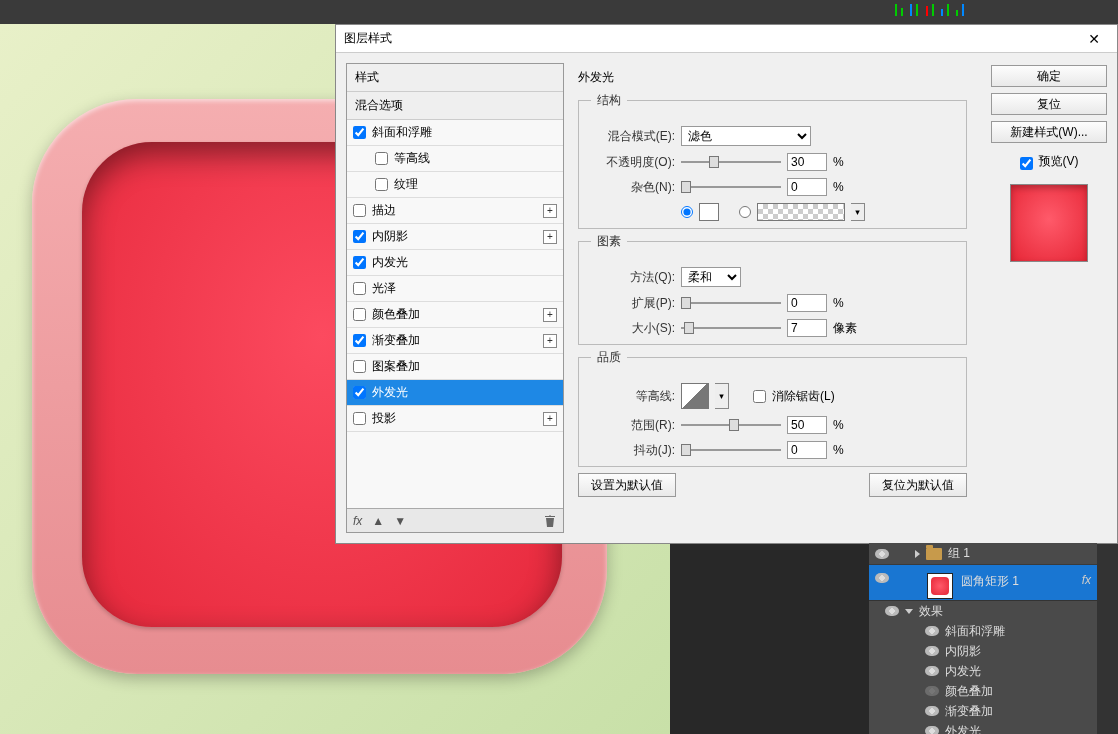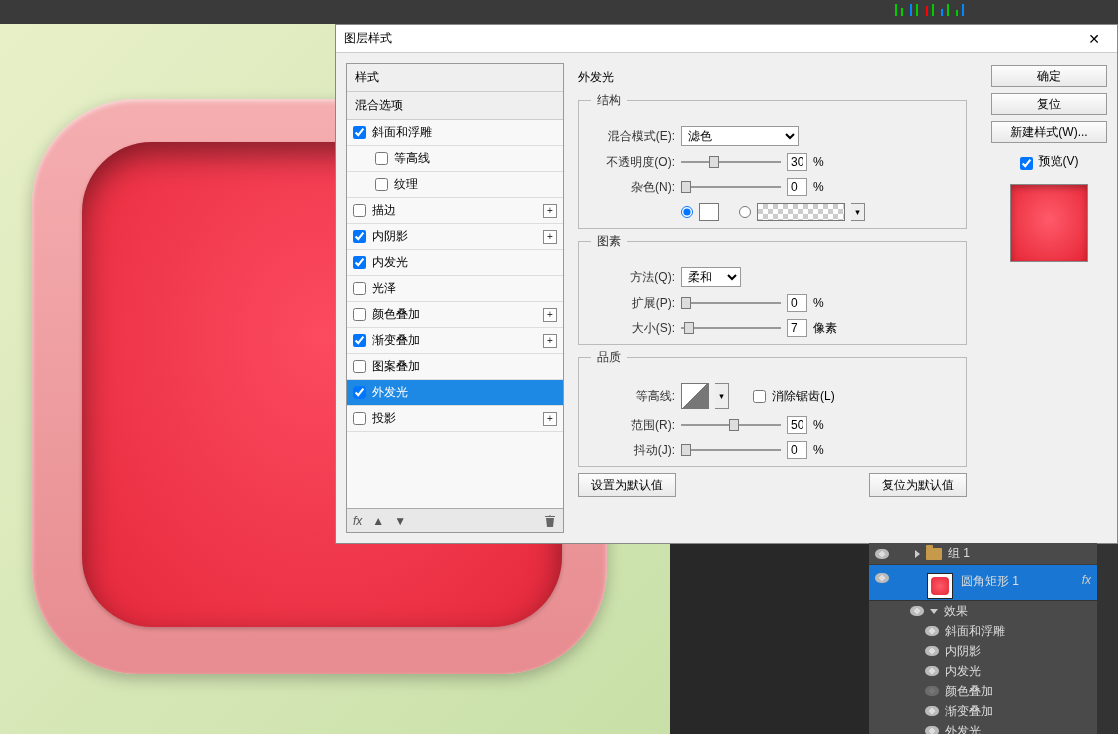--- a/index.html
+++ b/index.html
@@ -63,24 +63,24 @@
 
 
 .settings { flex: 1; padding: 16px 14px; }
 fieldset { border: 1px solid #bbb; padding: 10px 12px 0; margin-bottom: 4px; }
 legend { padding: 0 6px; color: #333; }
 .row { display: flex; align-items: center; margin: 7px 0; gap: 6px; }
 .row .label { width: 84px; text-align: right; color: #333; }
 .slider-track { position: relative; flex: 0 0 100px; height: 14px; }
 .slider-track::before { content: ""; position: absolute; left: 0; right: 0; top: 6px; height: 2px; background: #999; }
 .slider-thumb { position: absolute; top: 1px; width: 10px; height: 12px; background: #ddd; border: 1px solid #777; }
-.num-input { width: 20px; height: 18px; border: 1px solid #999; background: #fff; padding: 1px 3px; text-align: left; }
+.num-input { width: 40px; height: 18px; border: 1px solid #999; background: #fff; padding: 1px 3px; text-align: left; }
 .unit { width: 26px; }
 select { height: 20px; border: 1px solid #999; background: #fff; padding: 0 2px; }
-.select-wide { width: 118px; }
+.select-wide { width: 130px; }
 .select-mid { width: 60px; }
 .swatch { width: 20px; height: 18px; border: 1px solid #777; }
 .radio { width: 12px; height: 12px; }
 .pattern-sw {
   width: 88px; height: 18px; border: 1px solid #777;
   background: repeating-conic-gradient(#ccc 0% 25%, #fff 0% 50%) 0 0/10px 10px;
   background-color: #fbdfdf;
 }
 .drop-btn { width: 14px; height: 18px; border: 1px solid #888; border-left: none; background: #eee; text-align: center; line-height: 16px; font-size: 9px; }
 .contour-sw { width: 28px; height: 26px; border: 1px solid #777; background: linear-gradient(135deg, #fff 0%, #fff 48%, #777 50%, #777 100%); }
@@ -99,21 +99,21 @@
 
 
 .layers {
   position: absolute; left: 869px; top: 543px; width: 228px; height: 191px;
   background: #4a4a4a; color: #ddd;
 }
 .layer-group-row { display: flex; align-items: center; height: 22px; padding: 0 6px; gap: 6px; background: #4a4a4a; border-bottom: 1px solid #3a3a3a; }
 .layer-selected-row { display: flex; align-items: flex-start; height: 36px; padding: 8px 6px; gap: 8px; background: #1976d2; border-bottom: 1px solid #333; }
 .thumb { width: 26px; height: 26px; background: #fff; border: 1px solid #222; position: relative; }
 .thumb::after { content: ""; position: absolute; left: 3px; top: 3px; width: 18px; height: 18px; background: radial-gradient(#ff5a6a,#e62636); border-radius: 4px; }
-.fx-row { display: flex; align-items: center; height: 20px; padding-left: 41px; gap: 6px; }
+.fx-row { display: flex; align-items: center; height: 20px; padding-left: 16px; gap: 6px; }
 .fx-row.sub { padding-left: 56px; }
 .eye { width: 14px; height: 10px; background: radial-gradient(circle at 50% 50%, #ddd 30%, transparent 31%), linear-gradient(#bbb,#bbb); border-radius: 50%/60%; }
 .eye.off { opacity: 0.3; }
 .folder-icon { width: 16px; height: 12px; background: #c79a4b; border-radius: 1px; position: relative; }
 .folder-icon::before { content: ""; position: absolute; left: 0; top: -3px; width: 7px; height: 3px; background: #c79a4b; border-radius: 1px 1px 0 0; }
 .tri { width: 0; height: 0; border-left: 5px solid #ccc; border-top: 4px solid transparent; border-bottom: 4px solid transparent; }
 .tri.down { border-left: 4px solid transparent; border-right: 4px solid transparent; border-top: 5px solid #ccc; border-bottom: none; }
 .fx-label { color: #ccc; font-style: italic; }
 
 

